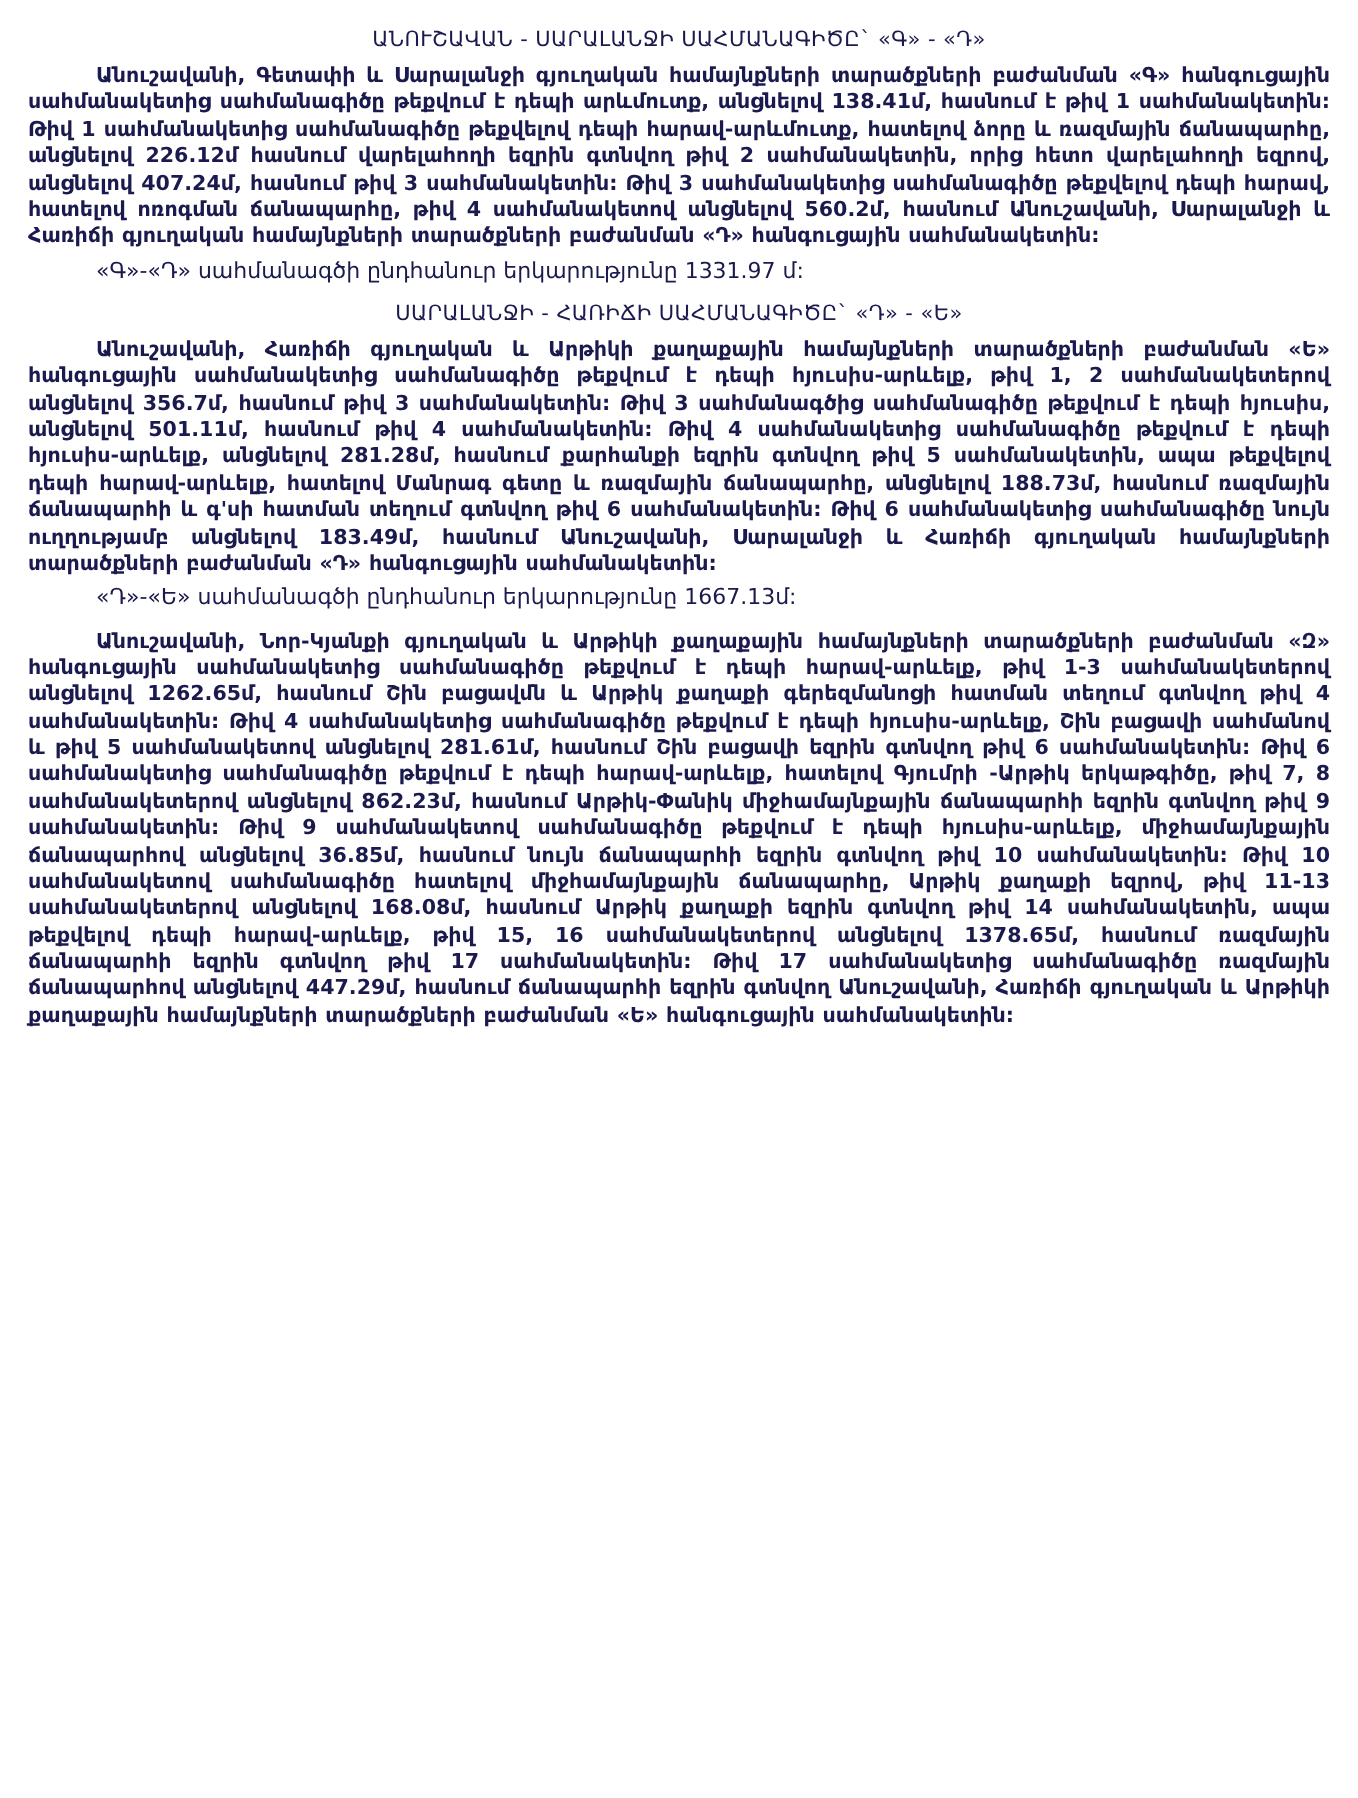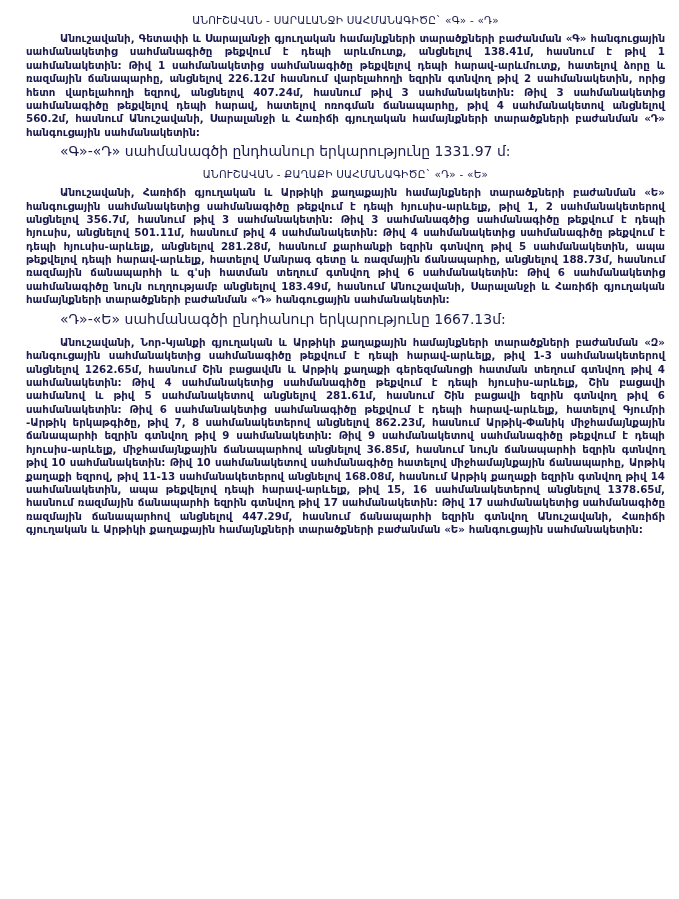--- a/index.html
+++ b/index.html
@@ -10,21 +10,21 @@
   body {
     width: 679px;
     height: 899px;
     font-family: "DejaVu Sans", sans-serif;
     color: #1a1a4e;
   }
   .page {
     width: 679px;
     height: 899px;
     box-sizing: border-box;
-    padding: 10px 14px 6px 26px;
+    padding: 10px 14px 6px 14px;
     position: relative;
   }
   .heading {
     text-align: center;
     font-size: 10.5px;
     letter-spacing: 0.2px;
     margin: 4px 0 6px 0;
     color: #1a1a4e;
   }
   .para {
@@ -32,35 +32,35 @@
     line-height: 1.30;
     text-align: justify;
     text-justify: inter-word;
     text-indent: 34px;
     margin: 0 0 2px 0;
     color: #1a1a4e;
     word-spacing: 0.3px;
     font-weight: bold;
   }
   .summary {
-    font-size: 14px;
+    font-size: 11px;
     line-height: 1.30;
     text-indent: 34px;
     margin: 3px 0 8px 0;
     color: #1a1a4e;
   }
 </style>
 </head>
 <body>
 
 <div class="page">
 
   <div class="heading">ԱՆՈՒՇԱՎԱՆ - ՍԱՐԱԼԱՆՋԻ ՍԱՀՄԱՆԱԳԻԾԸ` «Գ» - «Դ»</div>
   <p class="para">Անուշավանի, Գետափի և Սարալանջի գյուղական համայնքների տարածքների բաժանման «Գ» հանգուցային սահմանակետից սահմանագիծը թեքվում է դեպի արևմուտք, անցնելով 138.41մ, հասնում է թիվ 1 սահմանակետին: Թիվ 1 սահմանակետից սահմանագիծը թեքվելով դեպի հարավ-արևմուտք, հատելով ձորը և ռազմային ճանապարհը, անցնելով 226.12մ հասնում վարելահողի եզրին գտնվող թիվ 2 սահմանակետին, որից հետո վարելահողի եզրով, անցնելով 407.24մ, հասնում թիվ 3 սահմանակետին: Թիվ 3 սահմանակետից սահմանագիծը թեքվելով դեպի հարավ, հատելով ոռոգման ճանապարհը, թիվ 4 սահմանակետով անցնելով 560.2մ, հասնում Անուշավանի, Սարալանջի և Հառիճի գյուղական համայնքների տարածքների բաժանման «Դ» հանգուցային սահմանակետին:</p>
   <p class="summary">«Գ»-«Դ» սահմանագծի ընդհանուր երկարությունը 1331.97 մ:</p>
 
-  <div class="heading">ԱՆՈՒՇԱՎԱՆ - ՔԱՂԱՔԻ ՍԱՀՄԱՆԱԳԻԾԸ` «Դ» - «Ե»</div>
+  <div class="heading">ՍԱՐԱԼԱՆՋԻ - ՀԱՌԻՃԻ ՍԱՀՄԱՆԱԳԻԾԸ` «Դ» - «Ե»</div>
   <p class="para">Անուշավանի, Հառիճի գյուղական և Արթիկի քաղաքային համայնքների տարածքների բաժանման «Ե» հանգուցային սահմանակետից սահմանագիծը թեքվում է դեպի հյուսիս-արևելք, թիվ 1, 2 սահմանակետերով անցնելով 356.7մ, հասնում թիվ 3 սահմանակետին: Թիվ 3 սահմանագծից սահմանագիծը թեքվում է դեպի հյուսիս, անցնելով 501.11մ, հասնում թիվ 4 սահմանակետին: Թիվ 4 սահմանակետից սահմանագիծը թեքվում է դեպի հյուսիս-արևելք, անցնելով 281.28մ, հասնում քարհանքի եզրին գտնվող թիվ 5 սահմանակետին, ապա թեքվելով դեպի հարավ-արևելք, հատելով Մանրագ գետը և ռազմային ճանապարհը, անցնելով 188.73մ, հասնում ռազմային ճանապարհի և գ'սի հատման տեղում գտնվող թիվ 6 սահմանակետին: Թիվ 6 սահմանակետից սահմանագիծը նույն ուղղությամբ անցնելով 183.49մ, հասնում Անուշավանի, Սարալանջի և Հառիճի գյուղական համայնքների տարածքների բաժանման «Դ» հանգուցային սահմանակետին:</p>
   <p class="summary">«Դ»-«Ե» սահմանագծի ընդհանուր երկարությունը 1667.13մ:</p>
 
   <p class="para">Անուշավանի, Նոր-Կյանքի գյուղական և Արթիկի քաղաքային համայնքների տարածքների բաժանման «Զ» հանգուցային սահմանակետից սահմանագիծը թեքվում է դեպի հարավ-արևելք, թիվ 1-3 սահմանակետերով անցնելով 1262.65մ, հասնում Շին բացավմն և Արթիկ քաղաքի գերեզմանոցի հատման տեղում գտնվող թիվ 4 սահմանակետին: Թիվ 4 սահմանակետից սահմանագիծը թեքվում է դեպի հյուսիս-արևելք, Շին բացավի սահմանով և թիվ 5 սահմանակետով անցնելով 281.61մ, հասնում Շին բացավի եզրին գտնվող թիվ 6 սահմանակետին: Թիվ 6 սահմանակետից սահմանագիծը թեքվում է դեպի հարավ-արևելք, հատելով Գյումրի -Արթիկ երկաթգիծը, թիվ 7, 8 սահմանակետերով անցնելով 862.23մ, հասնում Արթիկ-Փանիկ միջհամայնքային ճանապարհի եզրին գտնվող թիվ 9 սահմանակետին: Թիվ 9 սահմանակետով սահմանագիծը թեքվում է դեպի հյուսիս-արևելք, միջհամայնքային ճանապարհով անցնելով 36.85մ, հասնում նույն ճանապարհի եզրին գտնվող թիվ 10 սահմանակետին: Թիվ 10 սահմանակետով սահմանագիծը հատելով միջհամայնքային ճանապարհը, Արթիկ քաղաքի եզրով, թիվ 11-13 սահմանակետերով անցնելով 168.08մ, հասնում Արթիկ քաղաքի եզրին գտնվող թիվ 14 սահմանակետին, ապա թեքվելով դեպի հարավ-արևելք, թիվ 15, 16 սահմանակետերով անցնելով 1378.65մ, հասնում ռազմային ճանապարհի եզրին գտնվող թիվ 17 սահմանակետին: Թիվ 17 սահմանակետից սահմանագիծը ռազմային ճանապարհով անցնելով 447.29մ, հասնում ճանապարհի եզրին գտնվող Անուշավանի, Հառիճի գյուղական և Արթիկի քաղաքային համայնքների տարածքների բաժանման «Ե» հանգուցային սահմանակետին:</p>
 
 </div>
 
 </body></html>

